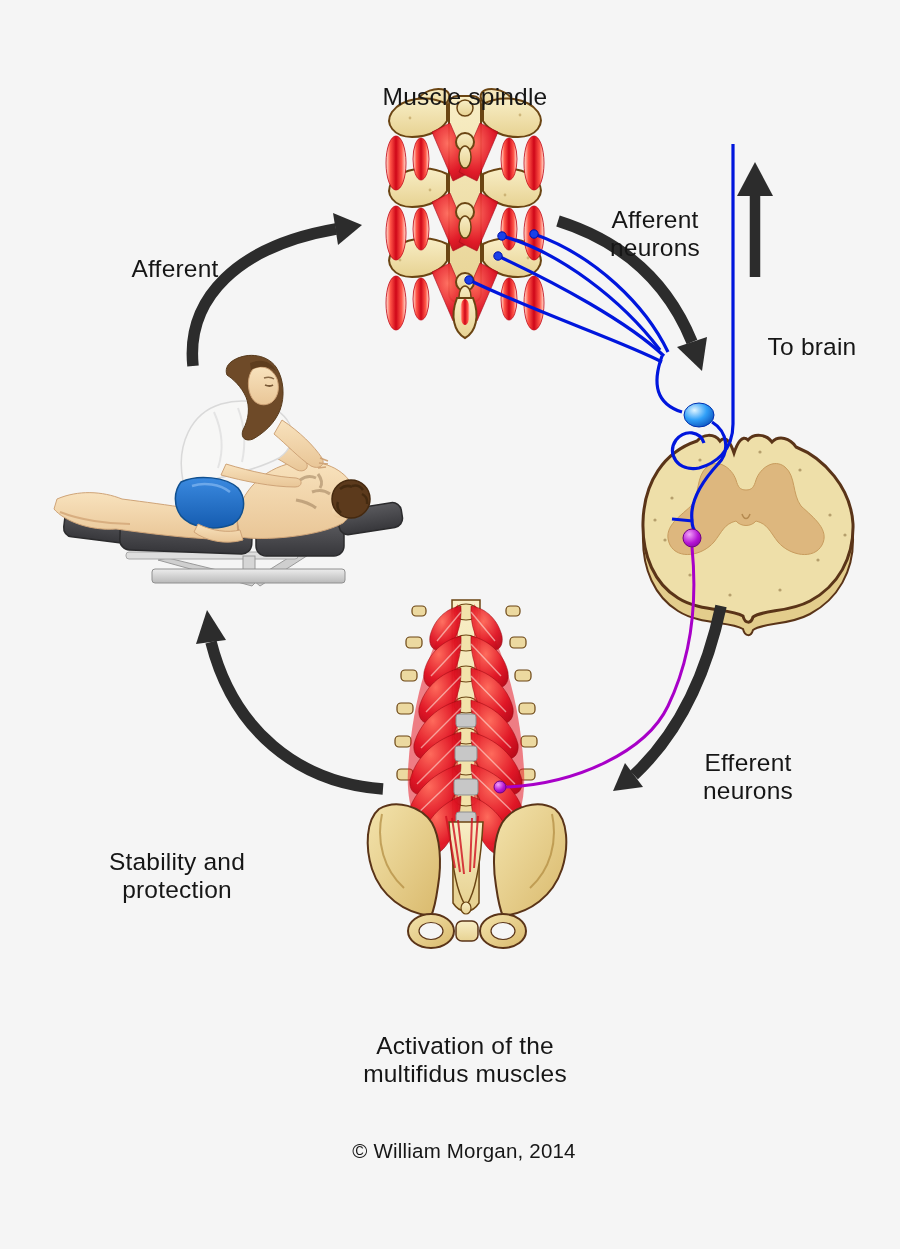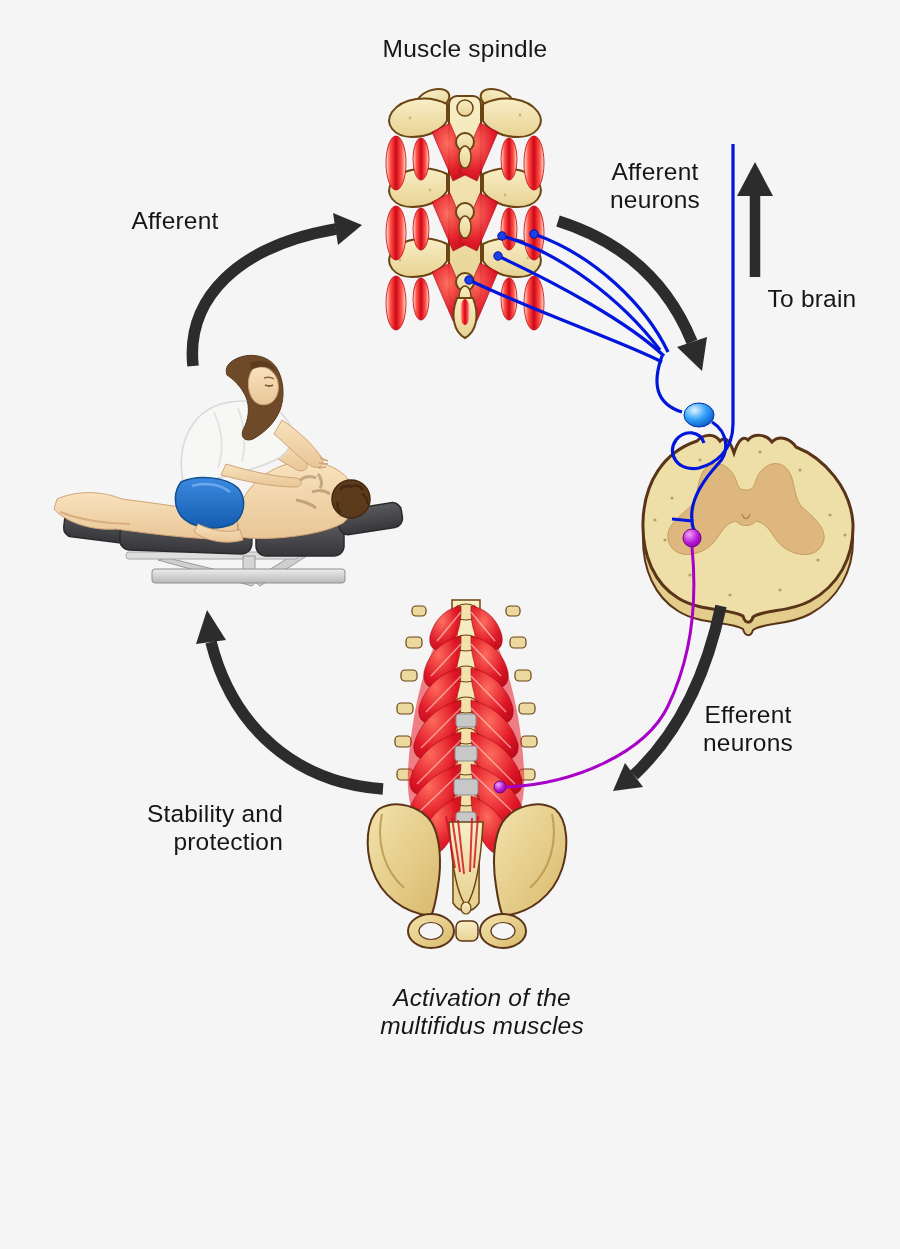--- a/index.html
+++ b/index.html
@@ -1,20 +1,20 @@
 <!DOCTYPE html>
 <html><head>
 <meta charset="utf-8">
 <style>
   html,body{margin:0;padding:0;background:#f5f5f5;}
   .canvas{position:relative;width:900px;height:1249px;background:#f5f5f5;overflow:hidden;
           font-family:"Liberation Sans",sans-serif;}
   .art{position:absolute;left:0;top:0;}
   .label{position:absolute;color:#161616;font-size:24.5px;line-height:28px;text-align:center;
-         white-space:pre-line;letter-spacing:.2px;}
+         white-space:pre-line;letter-spacing:.2px;margin-top:48px;}
   .label--small{font-size:20.5px;line-height:24px;}
 </style>
 </head>
 <body>
 
 <div class="canvas">
 
 <svg class="art" width="900" height="1249" viewBox="0 0 900 1249">
   <defs>
     <linearGradient id="skinG" x1="0" y1="0" x2="0" y2="1">
@@ -311,18 +311,19 @@
   </g>
 </svg>
 
 <div class="label" style="left:315px;top:35px;width:300px;">Muscle spindle</div>
 <div class="label" style="left:95px;top:207px;width:160px;">Afferent</div>
 <div class="label" style="left:575px;top:158px;width:160px;">Afferent
 neurons</div>
 <div class="label" style="left:732px;top:285px;width:160px;">To brain</div>
 <div class="label" style="left:668px;top:701px;width:160px;">Efferent
 neurons</div>
-<div class="label" style="left:93px;top:800px;width:190px;text-align:right;">Stability and
+<div class="label" style="left:82px;top:800px;width:190px;">Stability and
 protection</div>
-<div class="label" style="left:332px;top:984px;width:300px;font-style:italic;">Activation of the
+<div class="label" style="left:315px;top:984px;width:300px;">Activation of the
 multifidus muscles</div>
+<div class="label label--small" style="left:314px;top:1091px;width:300px;">© William Morgan, 2014</div>
 
 </div>
 
 </body></html>

